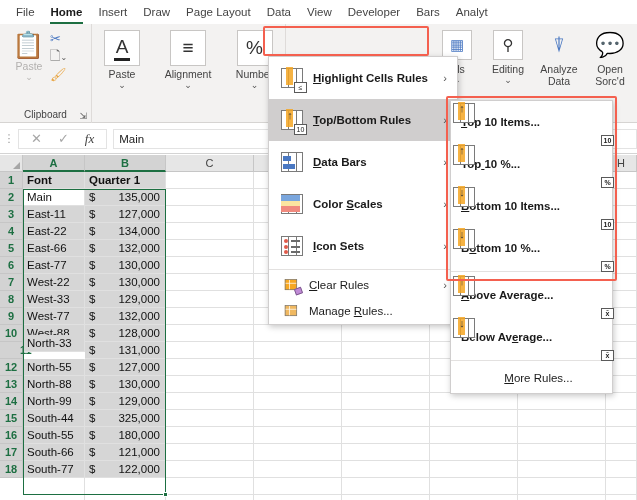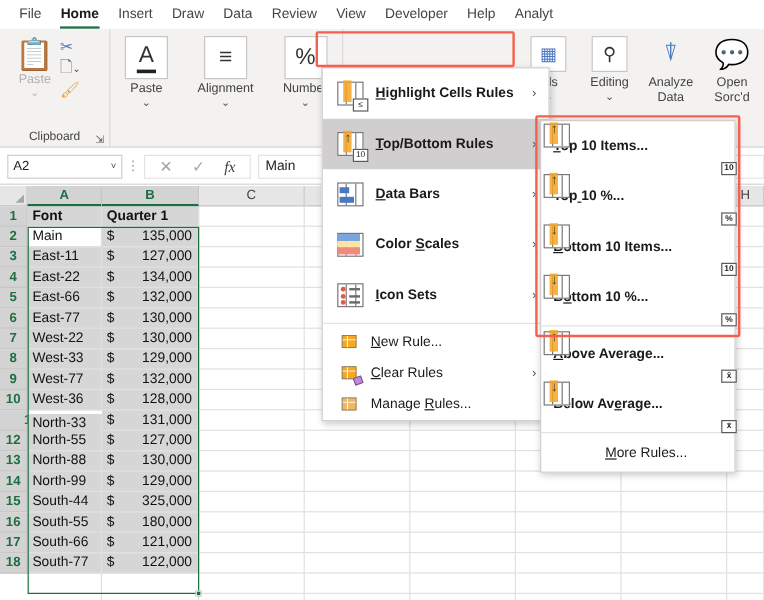--- a/index.html
+++ b/index.html
@@ -272,25 +272,25 @@
 </head>
 <body>
 
 <div id="app">
 
   <div class="tabs" id="tabbar">
       <div class="tab">File</div>
       <div class="tab active">Home</div>
       <div class="tab">Insert</div>
       <div class="tab">Draw</div>
+      <div class="tab">Page Layout</div>
       <div class="tab">Data</div>
-      <div class="tab">Review</div>
       <div class="tab">View</div>
       <div class="tab">Developer</div>
-      <div class="tab">Help</div>
+      <div class="tab">Bars</div>
       <div class="tab">Analyt</div>
     </div>
 
   <div class="ribbon">
 
     <div class="rgroup" style="left:0;width:92px;">
       <div class="clip-paste">
         <div style="font-size:26px;line-height:30px;color:#b8b6b4;">📋</div>
         <div>Paste</div>
         <div style="font-size:9px;color:#b8b6b4;line-height:10px;">⌄</div>
@@ -355,24 +355,20 @@
     </div>
 
     <div class="smallbtn noborder" style="left:585px;">
       <div class="bx2" style="color:#1565c0;font-size:24px;">💬</div>
       <div>Open</div>
       <div>Sorc'd</div>
     </div>
   </div>
 
   <div class="fbar">
-    <div class="namebox">
-      <span>A2</span>
-      <span class="cv">˅</span>
-    </div>
     <div class="vdots">⋮</div>
     <div class="fb-icons">
       <span>✕</span>
       <span>✓</span>
       <span class="fx">fx</span>
     </div>
     <div class="fb-input">
       <span>Main</span>
     </div>
   </div>
@@ -499,32 +495,32 @@
         <div class="cell shaded" style="left: 85px; width: 81px; top: 153px;">
           <span class="dollar">$</span>
           <span class="amt">132,000</span>
         </div>
         <div class="cell" style="left: 166px; width: 88px; top: 153px;"></div>
         <div class="cell" style="left: 254px; width: 88px; top: 153px;"></div>
         <div class="cell" style="left: 342px; width: 88px; top: 153px;"></div>
         <div class="cell" style="left: 430px; width: 88px; top: 153px;"></div>
         <div class="cell" style="left: 518px; width: 88px; top: 153px;"></div>
         <div class="cell" style="left: 606px; width: 31px; top: 153px;"></div>
-        <div class="cell shaded" style="left: 23px; width: 62px; top: 170px; padding-left: 4px;">West-36</div>
+        <div class="cell shaded" style="left: 23px; width: 62px; top: 170px; padding-left: 4px;">West-88</div>
         <div class="cell shaded" style="left: 85px; width: 81px; top: 170px;">
           <span class="dollar">$</span>
           <span class="amt">128,000</span>
         </div>
         <div class="cell" style="left: 166px; width: 88px; top: 170px;"></div>
         <div class="cell" style="left: 254px; width: 88px; top: 170px;"></div>
         <div class="cell" style="left: 342px; width: 88px; top: 170px;"></div>
         <div class="cell" style="left: 430px; width: 88px; top: 170px;"></div>
         <div class="cell" style="left: 518px; width: 88px; top: 170px;"></div>
         <div class="cell" style="left: 606px; width: 31px; top: 170px;"></div>
-        <div class="cell shaded" style="left: 23px; width: 62px; top: 190px; padding-left: 4px;">North-33</div>
+        <div class="cell shaded" style="left: 23px; width: 62px; top: 180px; padding-left: 4px;">North-33</div>
         <div class="cell shaded" style="left: 85px; width: 81px; top: 187px;">
           <span class="dollar">$</span>
           <span class="amt">131,000</span>
         </div>
         <div class="cell" style="left: 166px; width: 88px; top: 187px;"></div>
         <div class="cell" style="left: 254px; width: 88px; top: 187px;"></div>
         <div class="cell" style="left: 342px; width: 88px; top: 187px;"></div>
         <div class="cell" style="left: 430px; width: 88px; top: 187px;"></div>
         <div class="cell" style="left: 518px; width: 88px; top: 187px;"></div>
         <div class="cell" style="left: 606px; width: 31px; top: 187px;"></div>
@@ -674,26 +670,20 @@
           <span class="ic-dot" style="left:5px;top:16px;"></span>
           <span class="ic-line" style="left:12px;top:17px;width:9px;"></span>
         </span>
         <span class="mlabel"><span class="u">I</span>con Sets</span>
         <span class="arrow">›</span>
       </div>
       <div class="msep"></div>
       <div class="mi small">
         <span class="micon" style="transform: scale(0.72); margin-right: 4px;">
           <span class="ic-plain"></span>
-        </span>
-        <span class="mlabel"><span class="u">N</span>ew Rule...</span>
-      </div>
-      <div class="mi small">
-        <span class="micon" style="transform: scale(0.72); margin-right: 4px;">
-          <span class="ic-plain"></span>
           <span class="ic-eraser"></span>
         </span>
         <span class="mlabel"><span class="u">C</span>lear Rules</span>
         <span class="arrow">›</span>
       </div>
       <div class="mi small">
         <span class="micon" style="transform: scale(0.72); margin-right: 4px;">
           <span class="ic-plain rule2"></span>
         </span>
         <span class="mlabel">Manage <span class="u">R</span>ules...</span>

